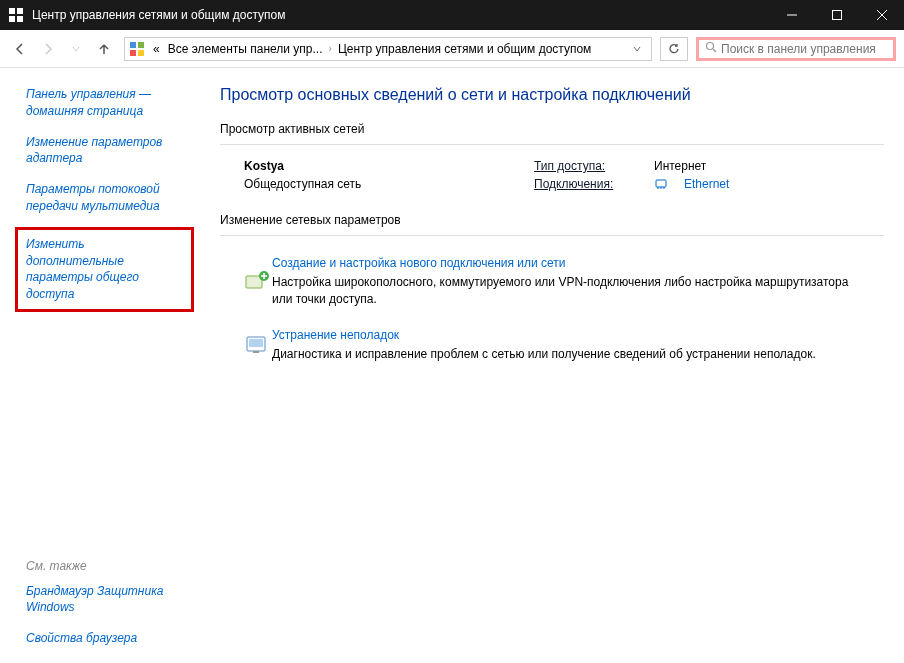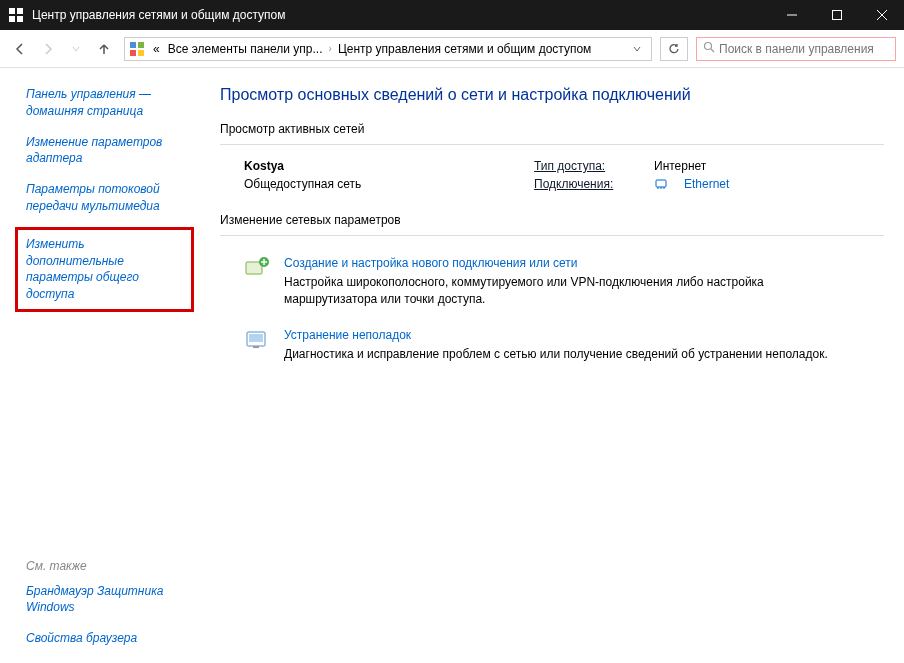--- a/index.html
+++ b/index.html
@@ -86,21 +86,21 @@
       border: 1px solid #ccc;
       display: flex;
       align-items: center;
       justify-content: center;
       color: #555;
       cursor: pointer;
     }
     .search-box {
       width: 200px;
       height: 24px;
-      border: 1px solid #fca5a5;
+      border: 3px solid #fca5a5;
       display: flex;
       align-items: center;
       padding: 0 6px;
       margin-left: 4px;
     }
     .search-box input {
       border: none;
       outline: none;
       flex: 1;
       font-size: 12px;
@@ -183,21 +183,22 @@
       color: #0066cc;
       cursor: pointer;
       display: flex;
       align-items: center;
       gap: 16px;
     }
     .eth-icon { width: 14px; height: 14px; }
     .action-item {
       display: flex;
       padding: 6px 24px 14px 24px;
-      gap: 12px;
+      gap: 0;
+      align-items: center;
     }
     .action-icon {
       width: 28px;
       height: 24px;
       flex-shrink: 0;
       display: flex;
       align-items: center;
       justify-content: center;
     }
     .action-text { flex: 1; }

